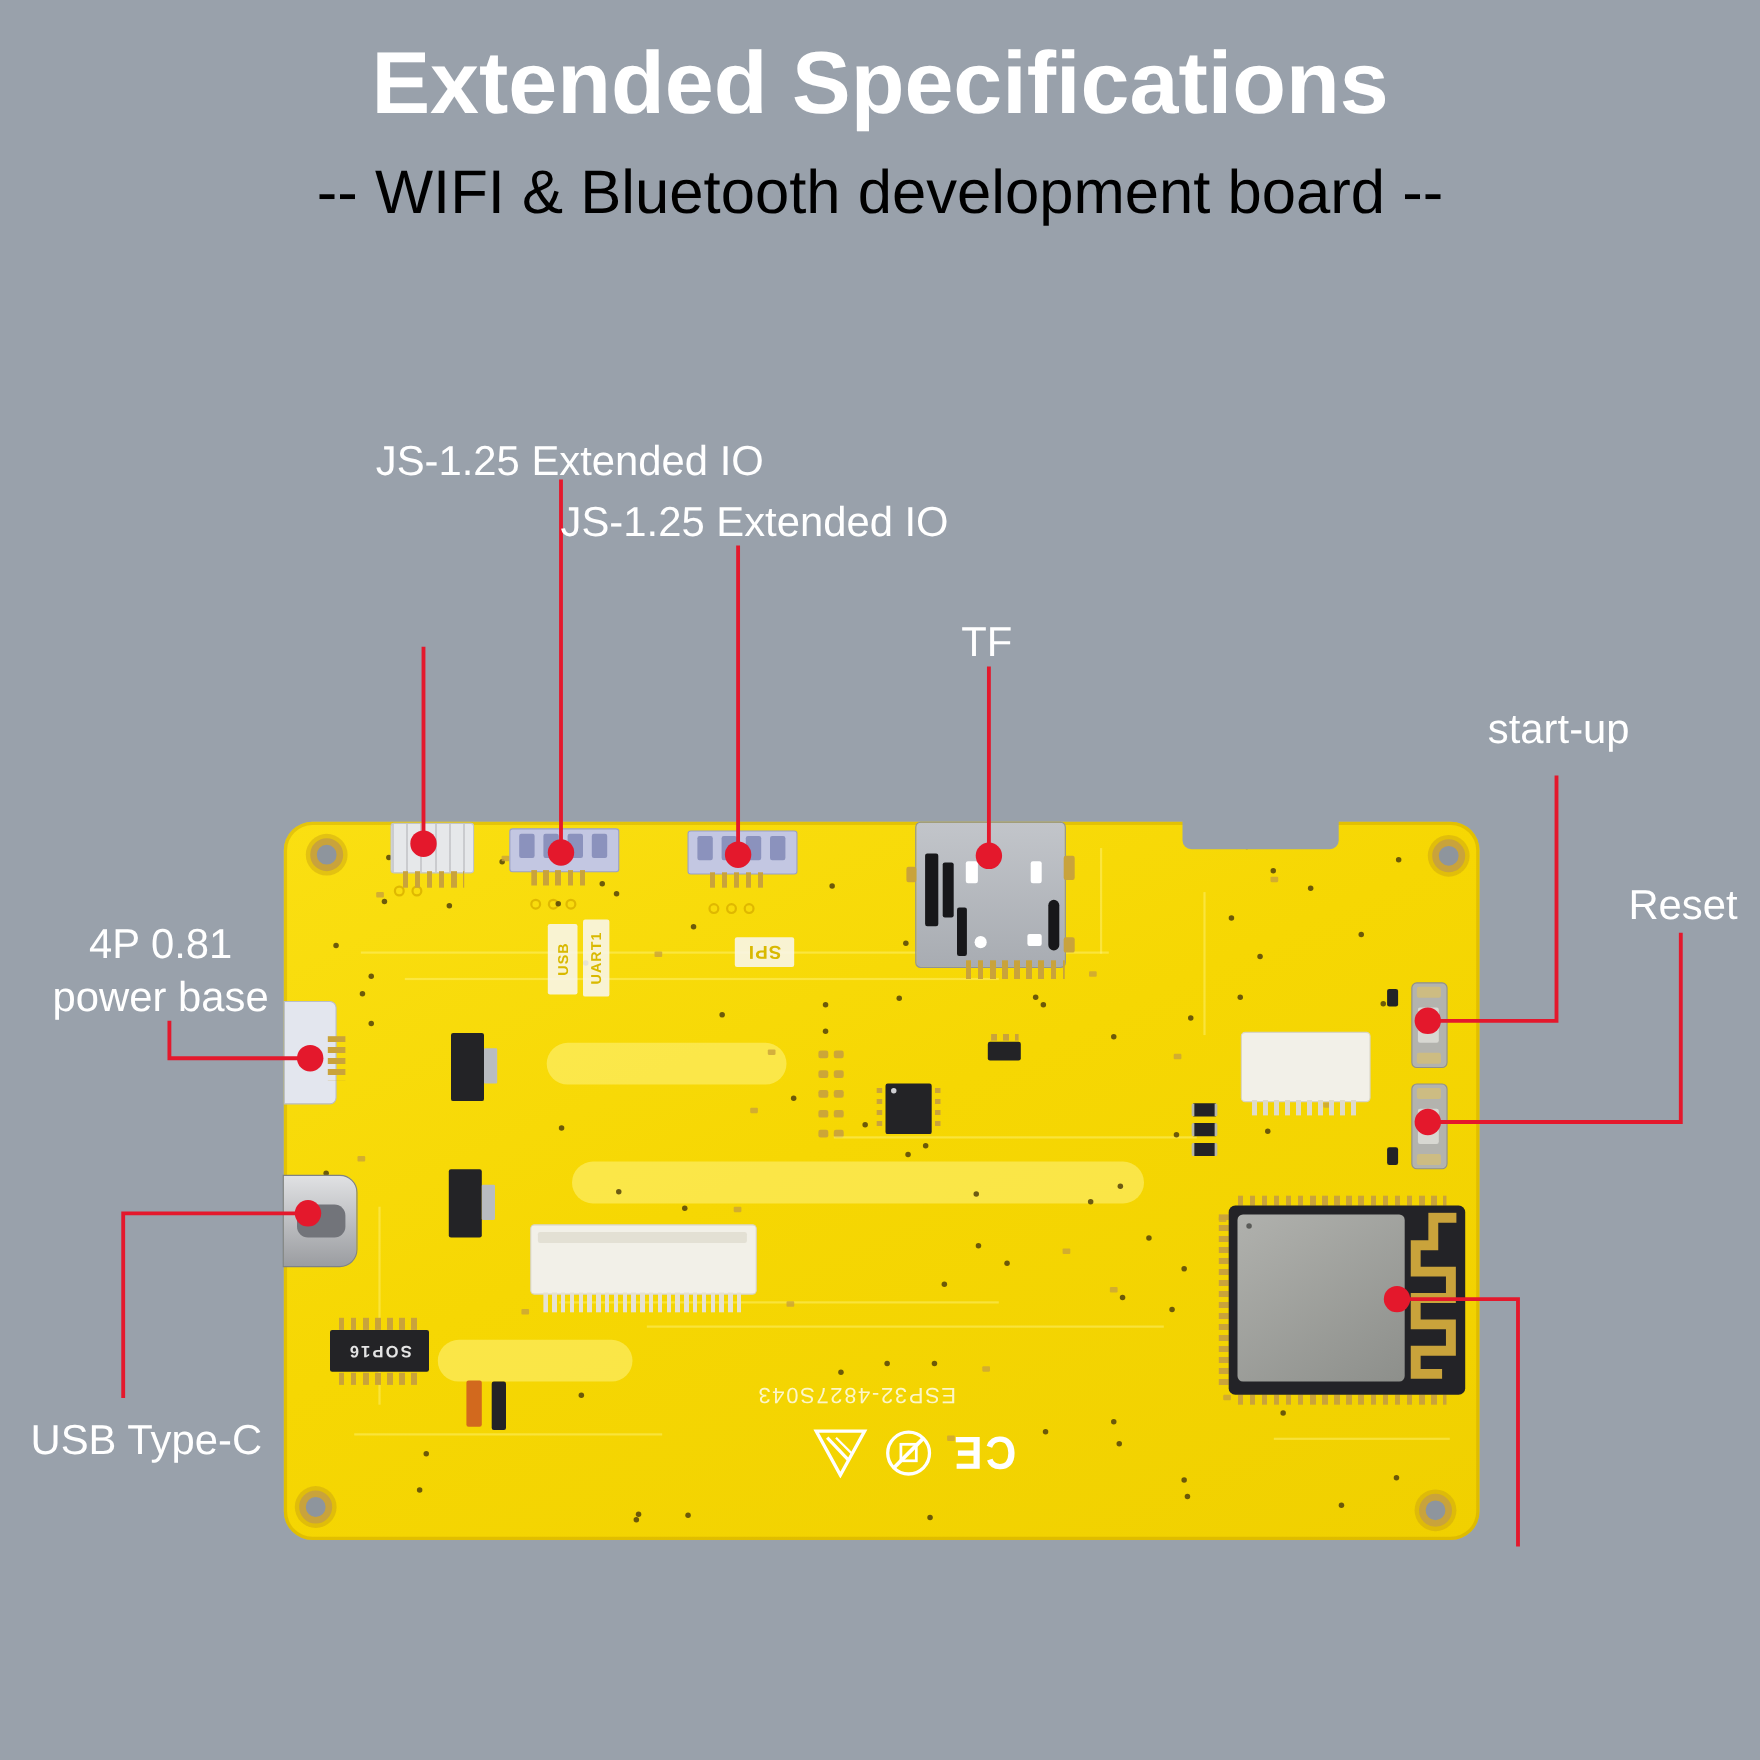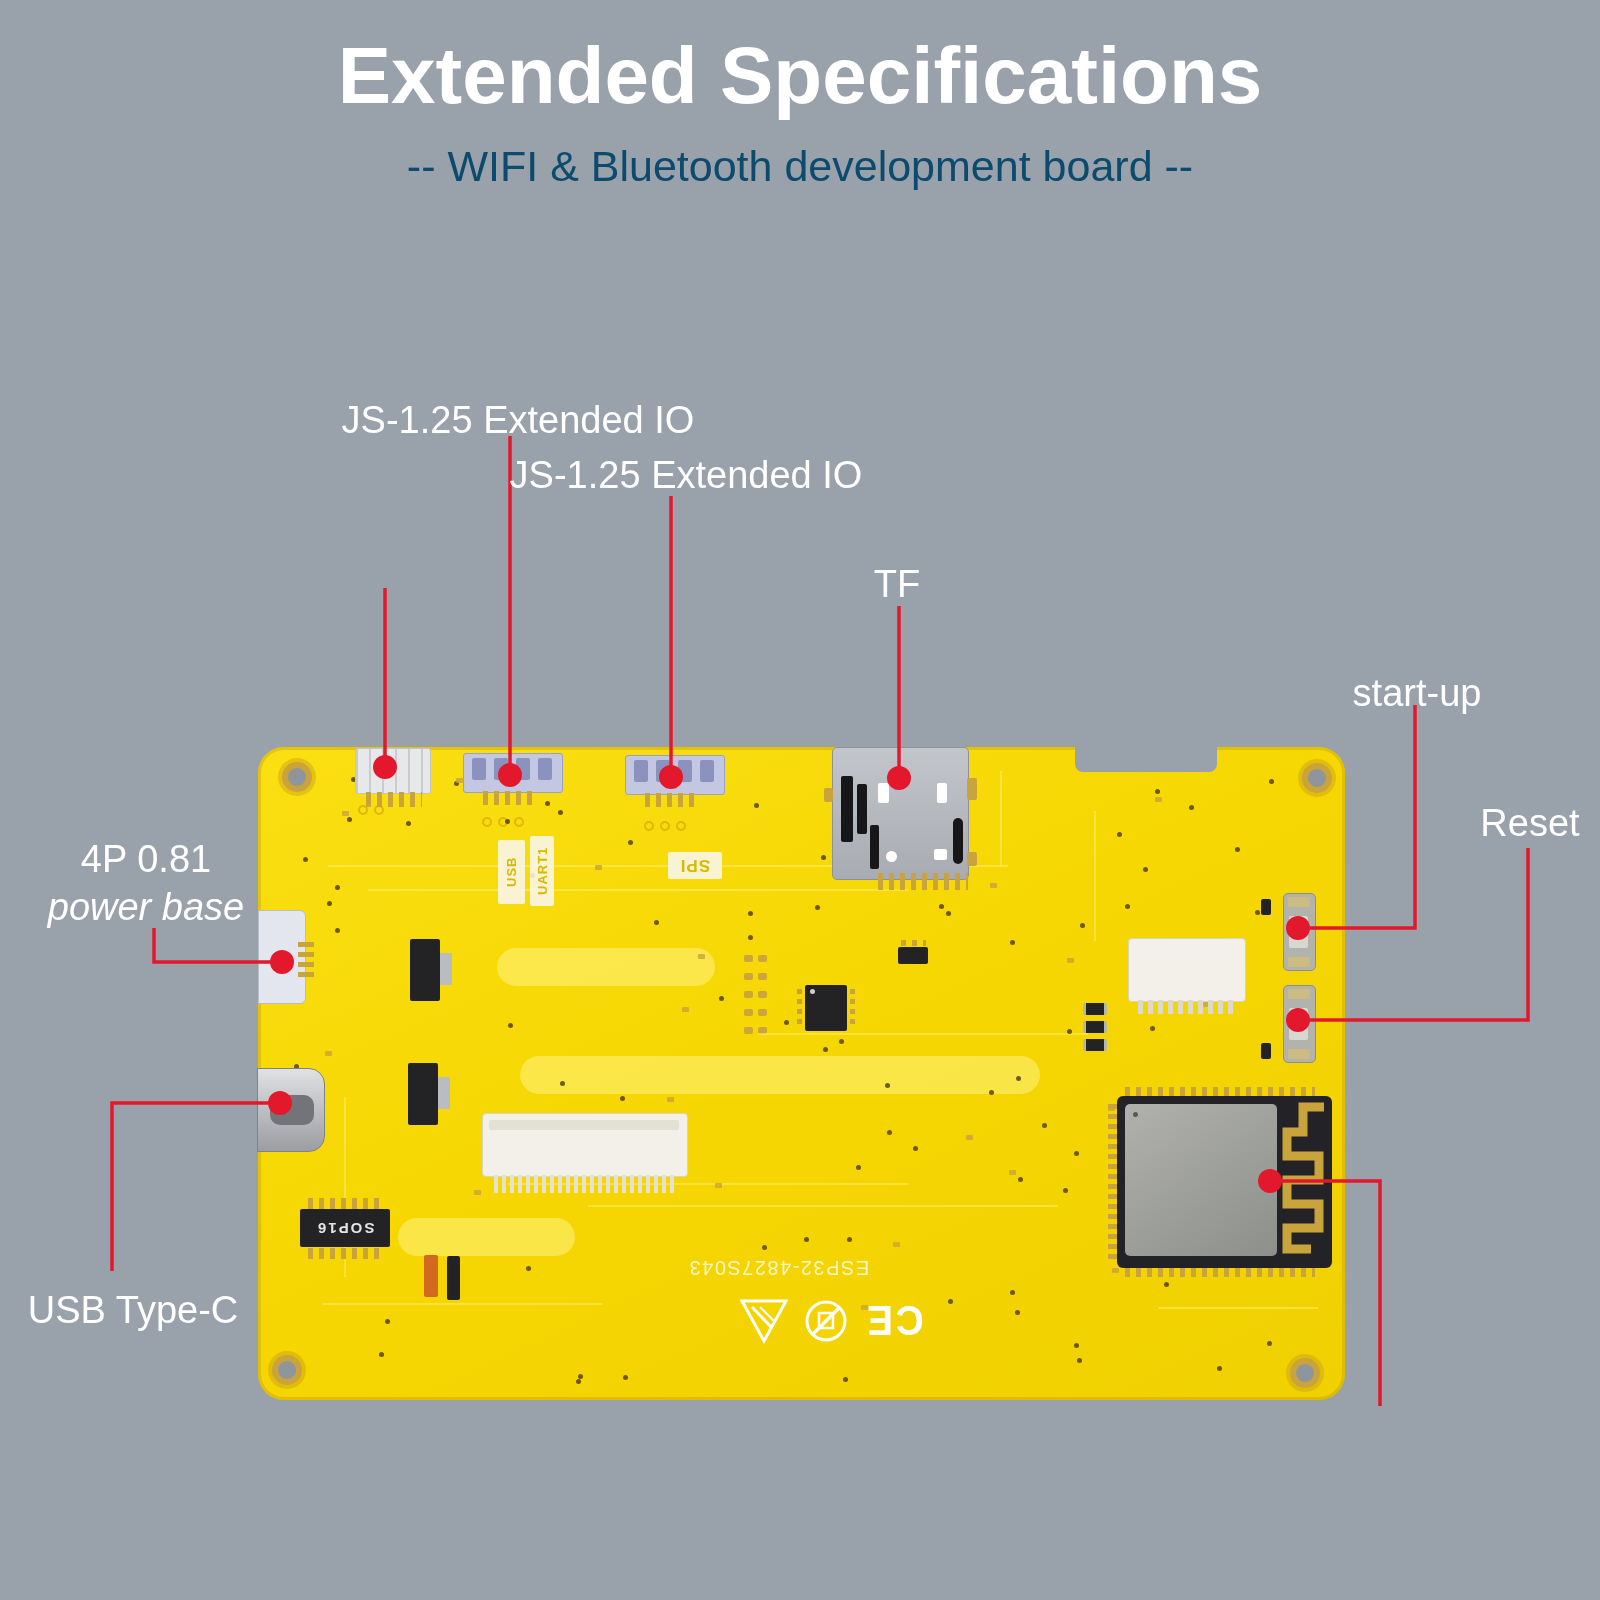--- a/index.html
+++ b/index.html
@@ -8,21 +8,21 @@
     background:var(--background);
     font-family:"Liberation Sans",sans-serif;
   }
   
   .title{
     position:absolute;left:50%;top:30px;transform:translateX(-50%);
     font-size:80px;font-weight:bold;color:#fff;white-space:nowrap;letter-spacing:0px;
   }
   .subtitle{
     position:absolute;left:50%;top:142px;transform:translateX(-50%);
-    font-size:43px;color:#0c4a6e;white-space:nowrap;
+    font-size:56px;color:#000000;white-space:nowrap;
   }
   
   .callout-label{
     position:absolute;transform:translateX(-50%);color:#fff;
     font-size:38px;white-space:nowrap;z-index:7;text-align:center;line-height:1.25;
   }
   .callout-label.bold{font-weight:bold;font-size:42px;}
   
   .ann{position:absolute;left:0;top:0;z-index:6;pointer-events:none;}
   .ann path{stroke:var(--accent-red);stroke-width:3.5;fill:none;}
@@ -382,20 +382,20 @@
     <circle cx="282" cy="962" r="12"></circle>
     <path d="M280,1103 L112,1103 L112,1271"></path>
     <circle cx="280" cy="1103" r="12"></circle>
     <path d="M1270,1181 L1380,1181 L1380,1406"></path>
     <circle cx="1270" cy="1181" r="12"></circle>
   </svg>
 
   <div class="callout-label" style="left:518px;top:397px;">JS-1.25 Extended IO</div>
   <div class="callout-label" style="left:686px;top:452px;">JS-1.25 Extended IO</div>
   <div class="callout-label" style="left:897px;top:561px;">TF</div>
-  <div class="callout-label" style="left:1417px;top:670px;">start-up</div>
+  <div class="callout-label" style="left:1417px;top:640px;">start-up</div>
   <div class="callout-label" style="left:1530px;top:800px;">Reset</div>
   <div class="callout-label" style="left:146px;top:836px;">
     <span style="display:block;">4P 0.81</span>
-    <span style="display:block;font-style:italic;">power base</span>
+    <span style="display:block;">power base</span>
   </div>
   <div class="callout-label" style="left:133px;top:1287px;">USB Type-C</div>
 </div>
 
 </body></html>

